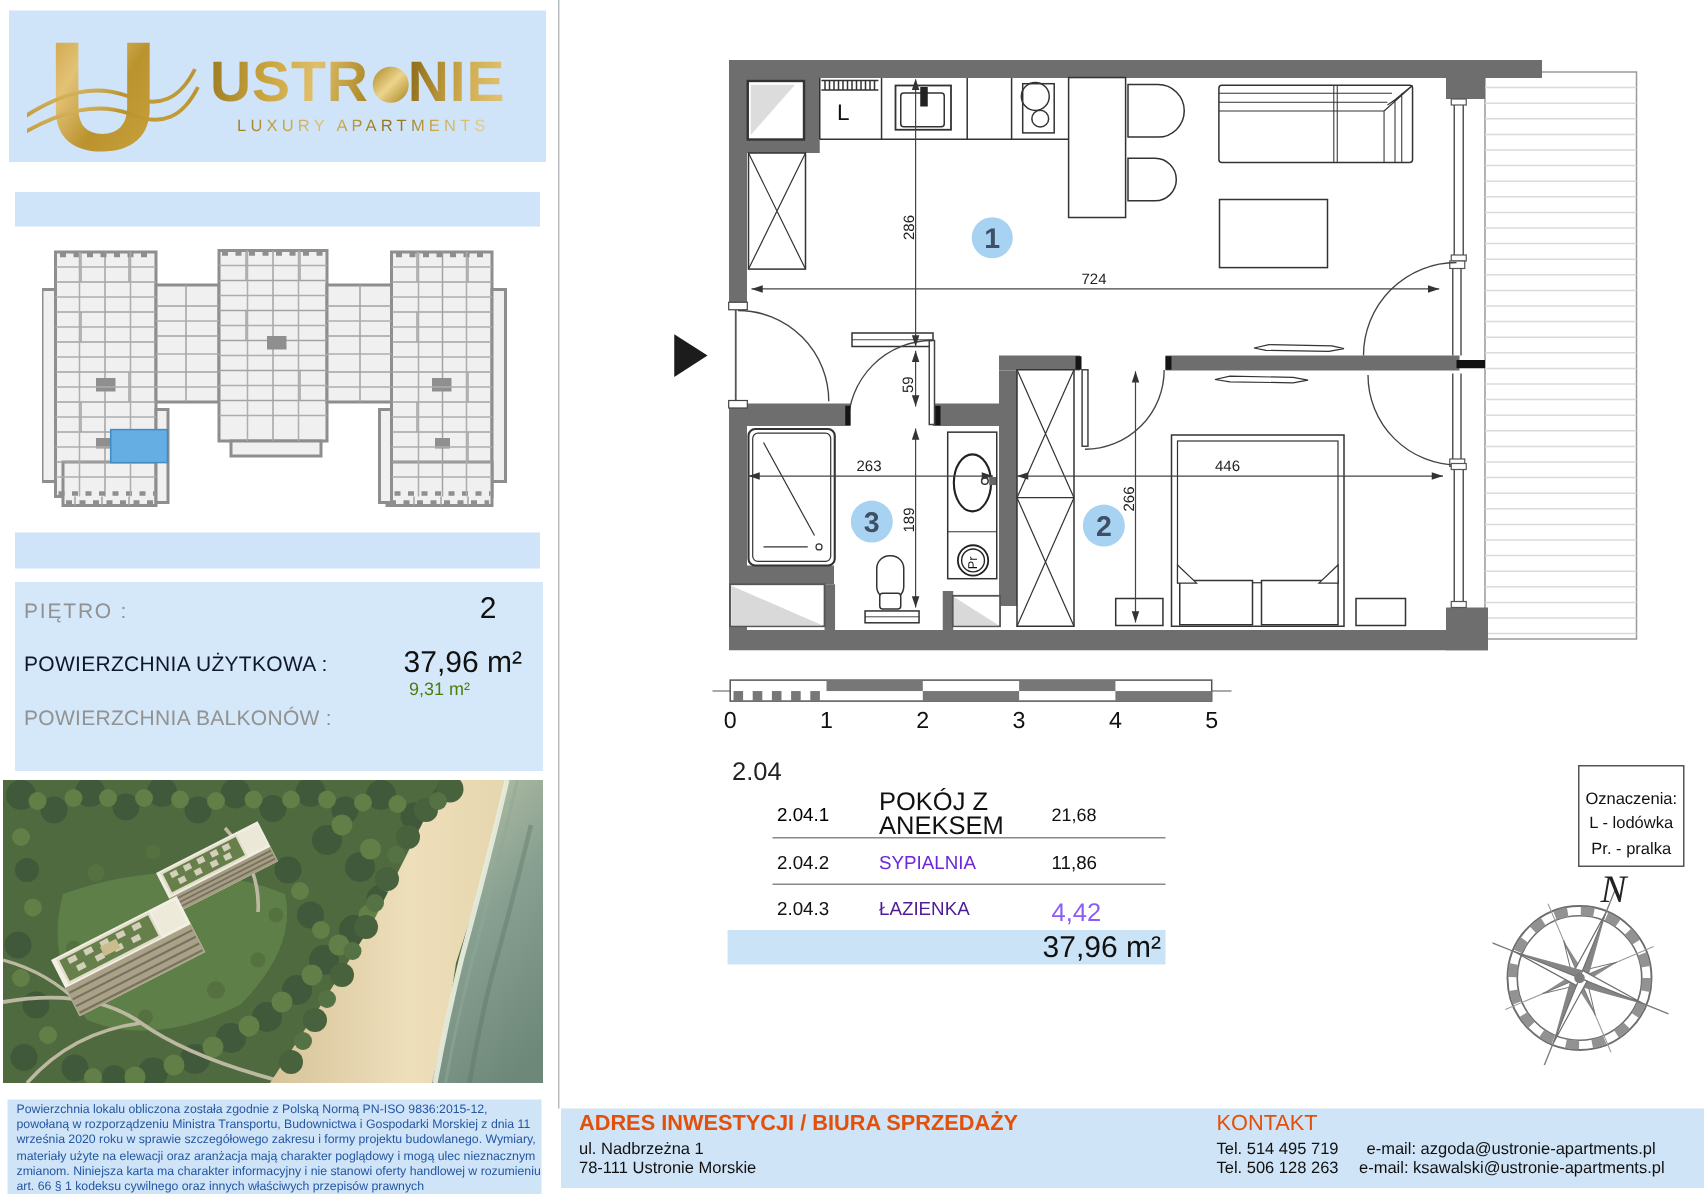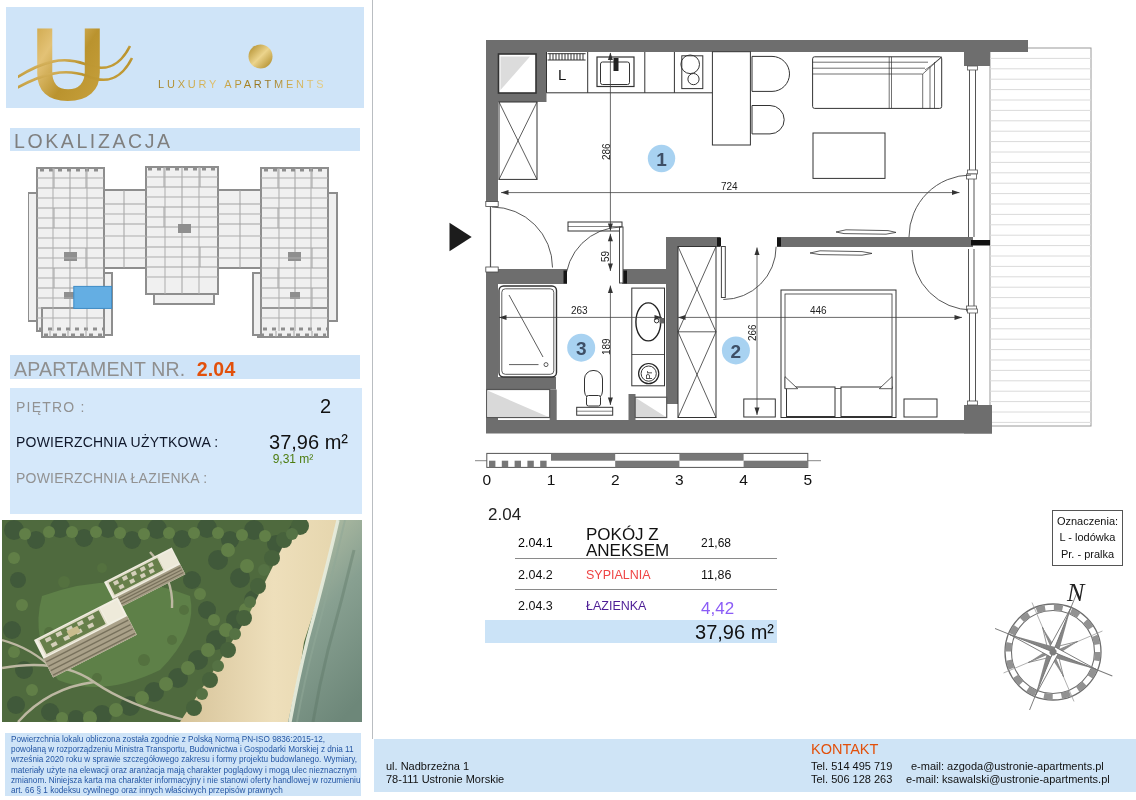--- a/index.html
+++ b/index.html
@@ -20,36 +20,36 @@
           <stop offset="0.3" stop-color="#e3c276"></stop>
           <stop offset="0.55" stop-color="#ba932e"></stop>
           <stop offset="1" stop-color="#cda743"></stop>
         </linearGradient>
       </defs>
 <text x="13" y="84" font-family="Liberation Sans, sans-serif" font-weight="bold" font-size="104" fill="url(#gu)">U</text>
 <path d="M-2,62 C25,45 45,40 67,48 C88,57 102,50 112,30" fill="none" stroke="url(#gu)" stroke-width="2.6"></path>
 <path d="M-5,74 C25,57 47,52 69,60 C90,69 104,62 114,42" fill="none" stroke="url(#gu)" stroke-width="2.6"></path>
 </svg>
 
+<div class="abs gold" style="left:140px;top:34px;width:210px;font-size:38px;font-weight:bold;letter-spacing:0.6px">USTR<span style="display:inline-block;width:26px"></span>NIE</div>
 <svg class="abs" style="left:248px;top:43.5px" width="25" height="25" viewBox="0 0 25 25">
       <defs>
         <linearGradient id="go" x1="0" y1="0" x2="1" y2="1">
           <stop offset="0" stop-color="#ac8826"></stop>
           <stop offset="0.5" stop-color="#ecd48c"></stop>
           <stop offset="1" stop-color="#a8831f"></stop>
         </linearGradient>
       </defs>
       <circle cx="12.5" cy="12.5" r="12" fill="url(#go)"></circle>
     </svg>
 
 <div class="abs gold" style="left:158px;top:78px;font-size:11px;font-weight:normal;letter-spacing:2.8px">LUXURY APARTMENTS</div>
 
 <div class="abs" style="left:10px;top:128px;width:350px;height:23px;background:#cfe4f8"></div>
 
-<div class="abs" style="left:14px;top:130px;font-size:19.5px;letter-spacing:2.6px;color:#7f7f7f">LOKALIZACJA</div>
 
 <svg class="abs" style="left:28px;top:164px" width="312" height="176" viewBox="0 0 312 176">
 <g fill="#f0f0f0" stroke="#8e8e8e" stroke-width="2">
 
 <rect x="0" y="29" width="9" height="128"></rect>
 
 <rect x="9" y="4" width="67" height="163"></rect>
 
 <rect x="76" y="26" width="42" height="78"></rect>
 
@@ -96,31 +96,30 @@
 <path d="M118,13H190 M118,33H190 M118,53H190 M118,73H190 M118,93H190 M118,113H190"></path>
 <path d="M233,14H300 M233,34H300 M233,54H300 M233,74H300 M233,94H300 M233,114H300 M233,134H300 M233,154H300"></path>
 <path d="M25,4V167 M59,4V167 M251,4V167 M283,4V167 M137,3V130 M171,3V130 M76,50H118 M76,72H118 M76,94H118 M190,50H233 M190,72H233 M190,94H233"></path>
 </g>
 
 <rect x="45.8" y="122.4" width="37.8" height="22" fill="#64aee3" stroke="#3f8cc7" stroke-width="1"></rect>
 </svg>
 
 <div class="abs" style="left:10px;top:355px;width:350px;height:24px;background:#cfe4f8"></div>
 
-<div class="abs" style="left:14px;top:358px;font-size:19.5px;letter-spacing:0.2px;color:#8f8f8f">APARTAMENT NR.&nbsp; <span style="color:#e2500b;font-weight:bold">2.04</span></div>
 
 <div class="abs" style="left:10px;top:388px;width:352px;height:126px;background:#d5e8fa"></div>
 
 <div class="abs" style="left:16px;top:399px;font-size:14px;letter-spacing:1.2px;color:#929292">PIĘTRO :</div>
 <div class="abs" style="left:231px;top:395px;width:100px;text-align:right;font-size:20px;color:#111">2</div>
 
 <div class="abs" style="left:16px;top:434px;font-size:14px;letter-spacing:0.2px;color:#0f172a">POWIERZCHNIA UŻYTKOWA :</div>
 <div class="abs" style="left:248px;top:431px;width:100px;text-align:right;font-size:20px;color:#111">37,96 m²</div>
 
-<div class="abs" style="left:16px;top:470px;font-size:14px;letter-spacing:0.2px;color:#929292">POWIERZCHNIA ŁAZIENKA :</div>
+<div class="abs" style="left:16px;top:470px;font-size:14px;letter-spacing:0.2px;color:#929292">POWIERZCHNIA BALKONÓW :</div>
 <div class="abs" style="left:243px;top:452px;width:100px;text-align:center;font-size:12px;color:#4d7c0f">9,31 m²</div>
 
 <svg class="abs" style="left:2px;top:520px" width="360" height="202" viewBox="0 0 360 202">
 <defs>
 <linearGradient id="wat" x1="0.3" y1="0" x2="0.7" y2="1">
           <stop offset="0" stop-color="#b5c0a5"></stop>
           <stop offset="0.45" stop-color="#88a091"></stop>
           <stop offset="1" stop-color="#6d8779"></stop>
         </linearGradient>
 <linearGradient id="sand" x1="0" y1="0" x2="1" y2="0">
@@ -586,32 +585,32 @@
 </svg>
 
 <div class="abs" style="left:488px;top:505px;font-size:17px;color:#222">2.04</div>
 
 <div class="abs" style="left:518px;top:536px;font-size:12.5px;color:#000000">2.04.1</div>
 <div class="abs" style="left:586px;top:527px;font-size:17px;line-height:16px;color:#111">POKÓJ Z<br>ANEKSEM</div>
 <div class="abs" style="left:701px;top:536px;font-size:12px;color:#111">21,68</div>
 <div class="abs" style="left:515px;top:558px;width:262px;height:1px;background:#8a8a8a"></div>
 
 <div class="abs" style="left:518px;top:568px;font-size:12.5px;color:#111">2.04.2</div>
-<div class="abs" style="left:586px;top:568px;font-size:12.5px;color:#ef4444">SYPIALNIA</div>
+<div class="abs" style="left:586px;top:568px;font-size:12.5px;color:#6d28d9">SYPIALNIA</div>
 <div class="abs" style="left:701px;top:568px;font-size:12.5px;color:#111">11,86</div>
 <div class="abs" style="left:515px;top:589px;width:262px;height:1px;background:#8a8a8a"></div>
 
 <div class="abs" style="left:518px;top:599px;font-size:12.5px;color:#111">2.04.3</div>
 <div class="abs" style="left:586px;top:599px;font-size:12.5px;color:#4c1d95">ŁAZIENKA</div>
 <div class="abs" style="left:701px;top:599px;font-size:17px;color:#8b5cf6">4,42</div>
 
 <div class="abs" style="left:485px;top:620px;width:292px;height:23px;background:#cbe3f7"></div>
 <div class="abs" style="left:577px;top:621px;width:197px;text-align:right;font-size:20px;color:#111">37,96 m²</div>
 
-<div class="abs" style="left:1052px;top:510px;width:69px;height:52px;background:#fff;border:1px solid #555;text-align:center;font-size:11px;line-height:16.4px;color:#111;padding-top:2px">Oznaczenia:<br>L - lodówka<br>Pr. - pralka</div>
+<div class="abs" style="left:1052px;top:510px;width:69px;height:52px;background:#fff;border:1px solid #555;text-align:center;font-size:11px;line-height:16.4px;color:#111;padding-top:14px">Oznaczenia:<br>L - lodówka<br>Pr. - pralka</div>
 
 <svg class="abs" style="left:995px;top:575px" width="125" height="135" viewBox="0 0 125 135">
 <defs>
 <g id="cpt">
           <path d="M0,-47 L5.5,0 L0,0 Z" fill="#858585"></path>
           <path d="M0,-47 L-5.5,0 L0,0 Z" fill="#fff" stroke="#6e6e6e" stroke-width="0.8"></path>
         </g>
 <g id="cps">
           <path d="M0,-27 L4.5,0 L0,0 Z" fill="#8d8d8d"></path>
           <path d="M0,-27 L-4.5,0 L0,0 Z" fill="#fff" stroke="#777" stroke-width="0.7"></path>
@@ -638,20 +637,21 @@
           <use href="#cpt" transform="rotate(270)"></use>
 <circle r="3.5" fill="#7d7d7d"></circle>
 </g>
 </g>
 
 <text x="72" y="26" font-size="26" font-style="italic" font-family="Liberation Serif, serif" fill="#222">N</text>
 </svg>
 
 <div class="abs" style="left:374px;top:739px;width:762px;height:53px;background:#cfe4f6"></div>
 
+<div class="abs" style="left:386px;top:741px;font-size:14.5px;font-weight:bold;color:#e2500b">ADRES INWESTYCJI / BIURA SPRZEDAŻY</div>
 
 <div class="abs" style="left:386px;top:760px;font-size:11px;color:#111">ul. Nadbrzeżna 1</div>
 <div class="abs" style="left:386px;top:773px;font-size:11px;color:#111">78-111 Ustronie Morskie</div>
 
 <div class="abs" style="left:811px;top:741px;font-size:14.5px;font-weight:normal;color:#e2500b">KONTAKT</div>
 
 <div class="abs" style="left:811px;top:760px;font-size:11px;color:#111">Tel. 514 495 719</div>
 <div class="abs" style="left:811px;top:773px;font-size:11px;color:#111">Tel. 506 128 263</div>
 
 <div class="abs" style="left:911px;top:760px;font-size:11px;color:#111">e-mail: azgoda@ustronie-apartments.pl</div>

